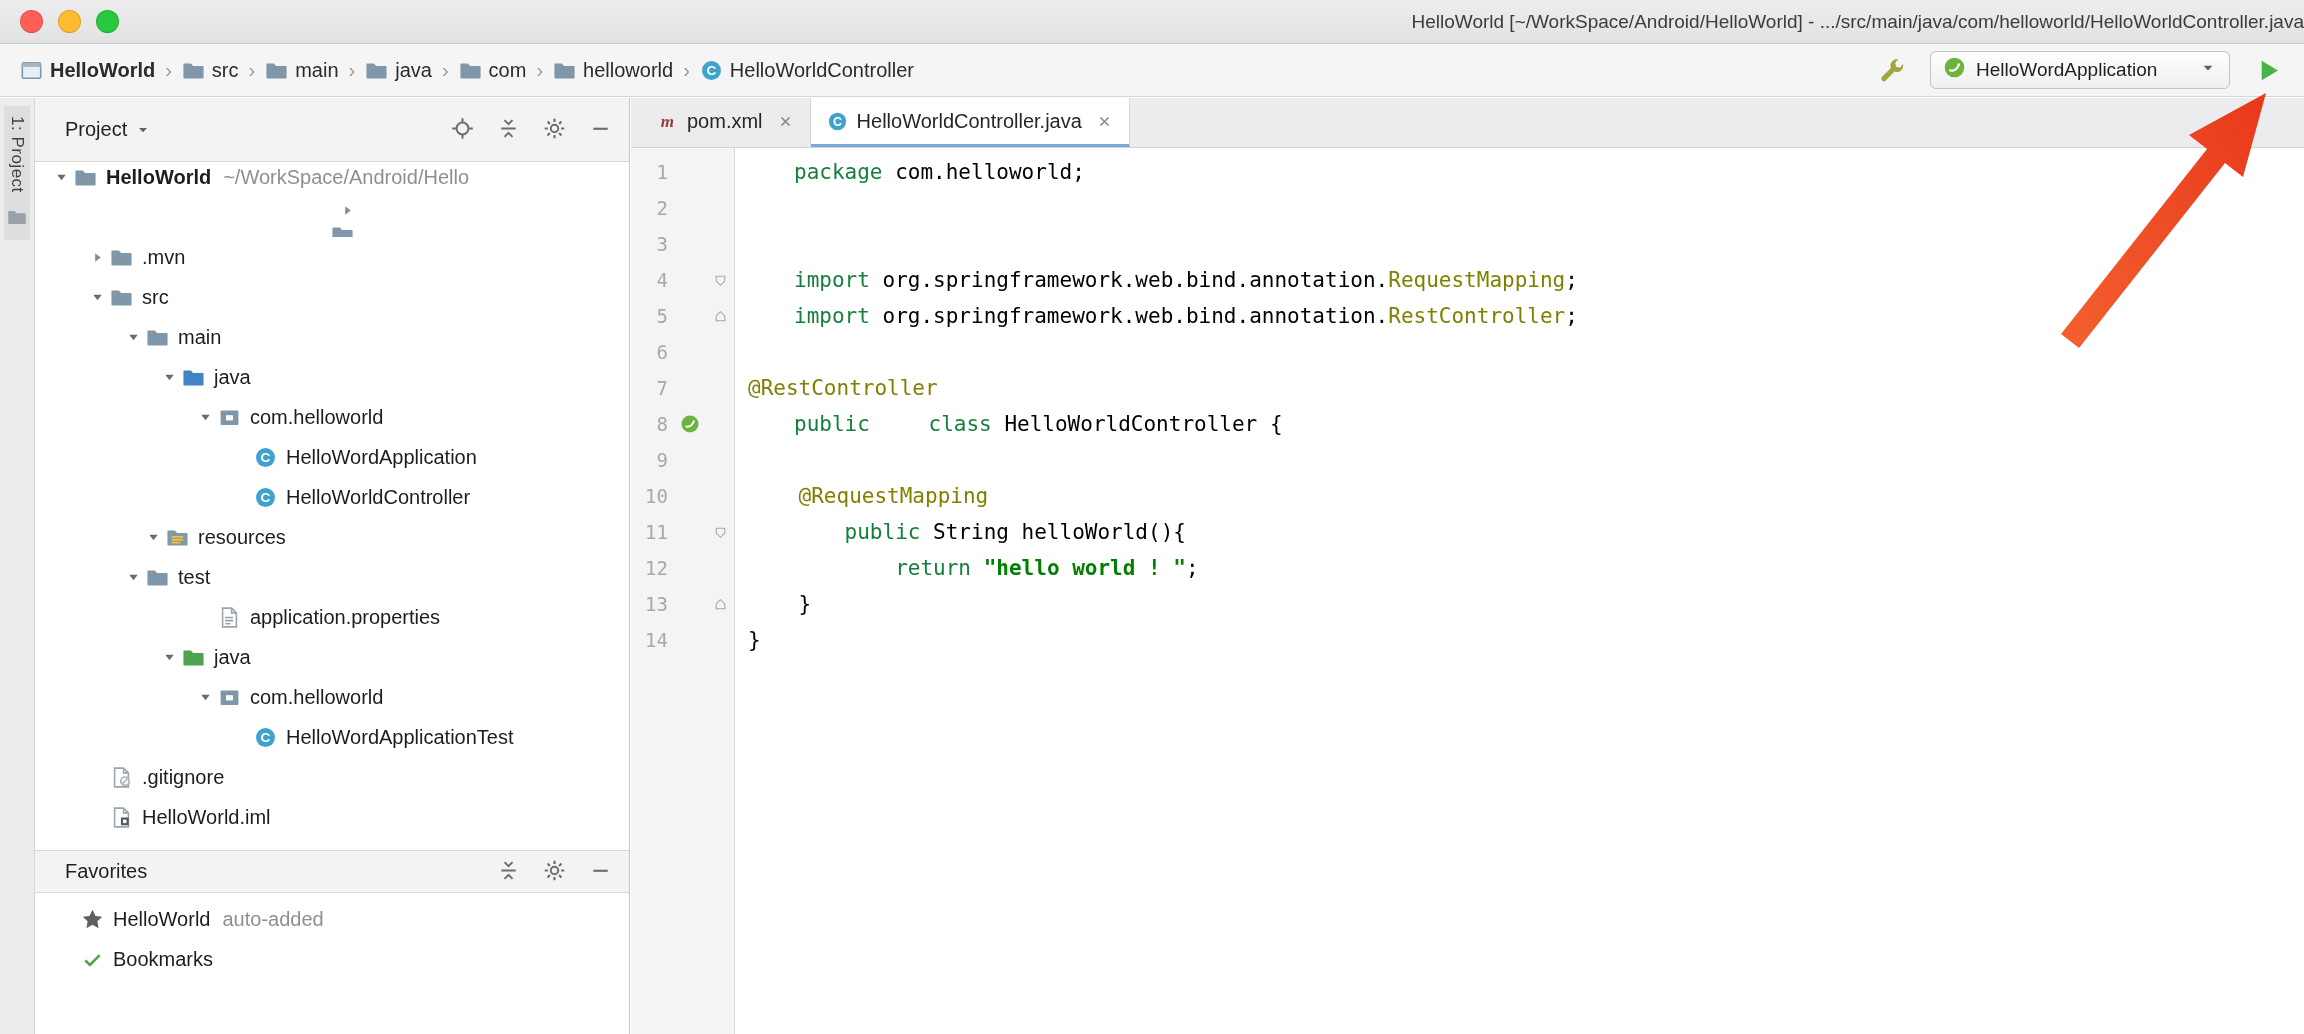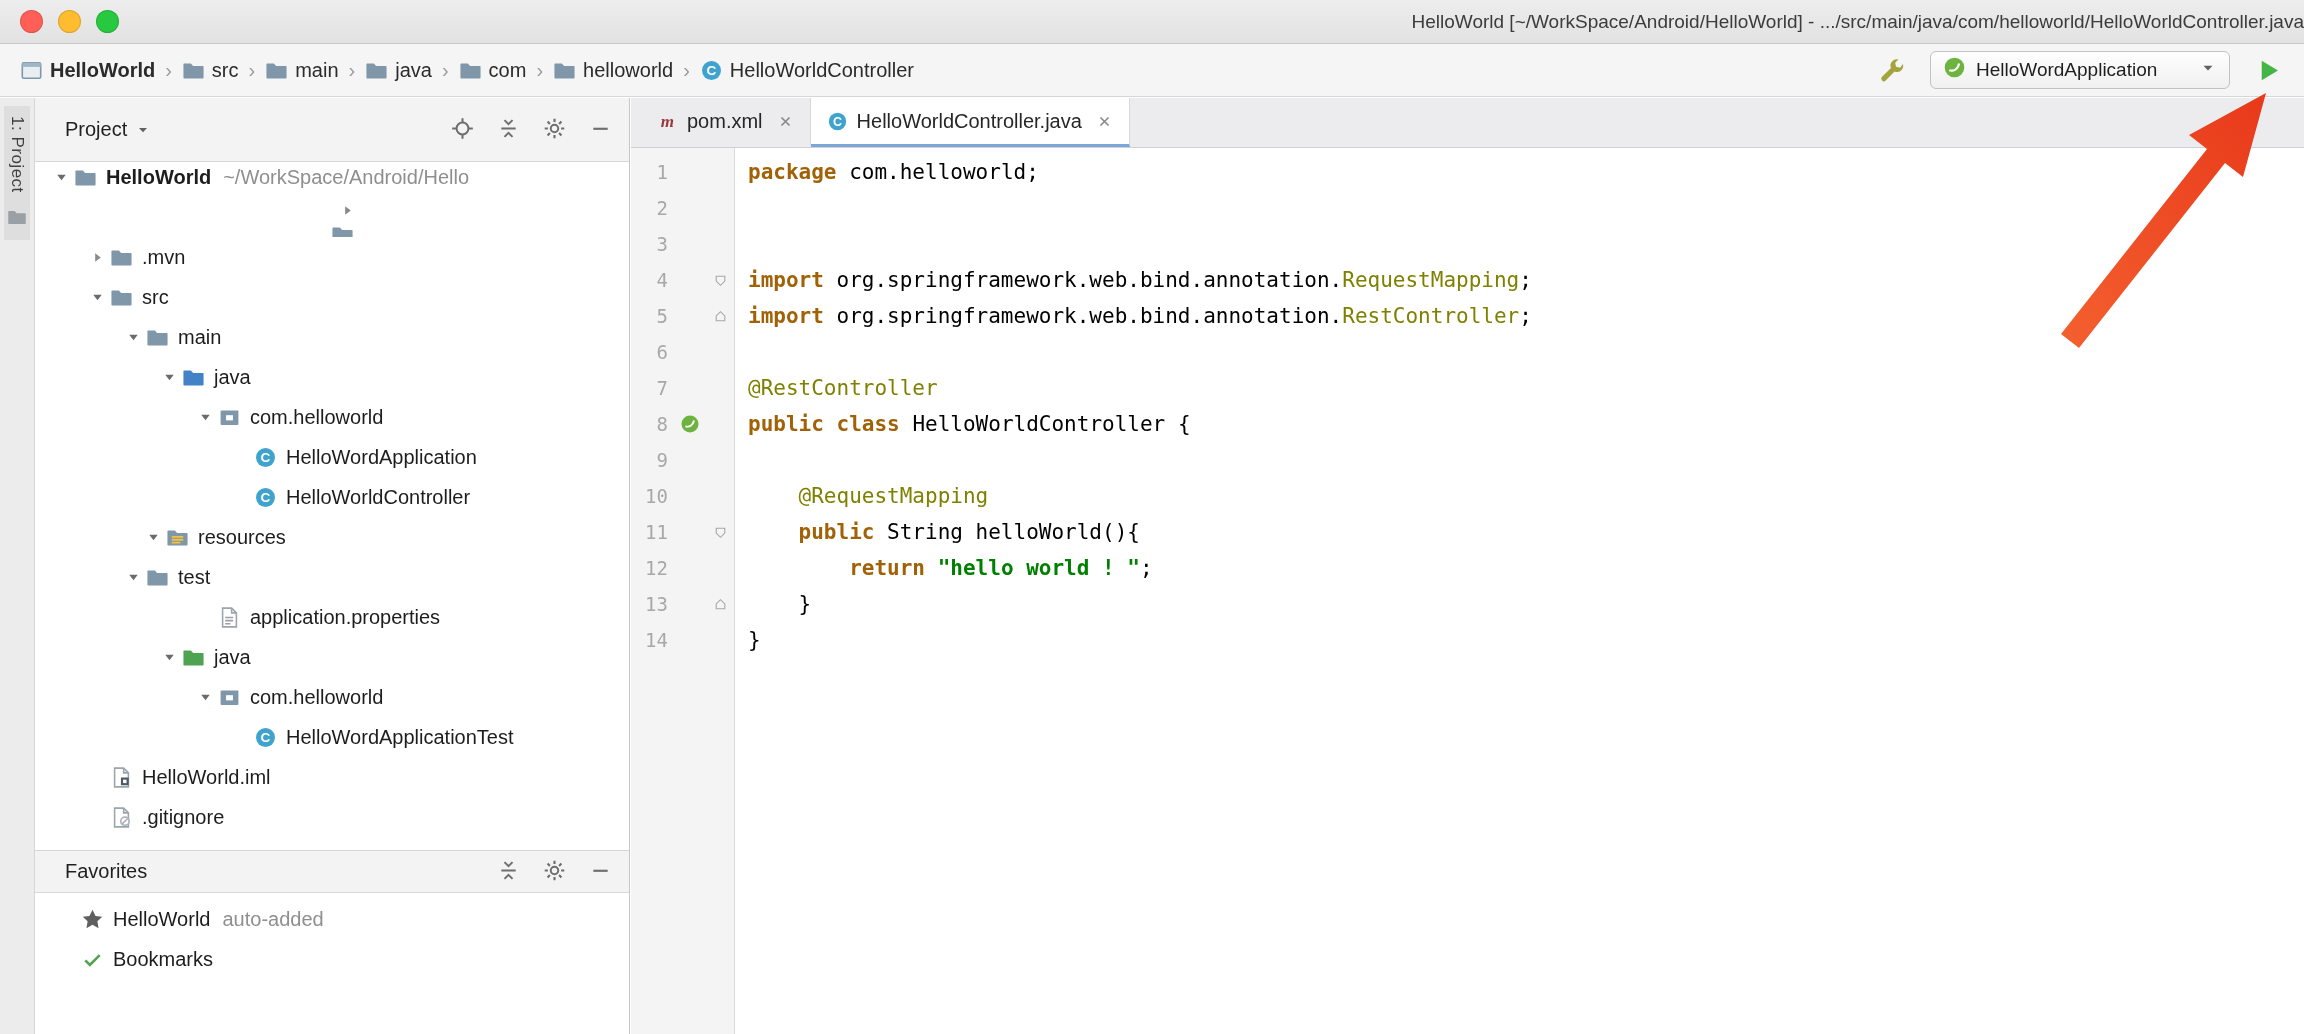--- a/index.html
+++ b/index.html
@@ -79,21 +79,21 @@
   .gutter-divider{position:absolute;left:103px;top:0;bottom:0;width:1px;background:#d9d9d9;}
   #code-lines{position:absolute;left:0;top:0;right:0;padding-top:6px;}
   .cline{display:flex;height:36px;font-family:"DejaVu Sans Mono","Liberation Mono",monospace;font-size:21px;}
   .ln{width:44px;text-align:right;padding-right:7px;color:#a8a8a8;font-size:19px;line-height:36px;flex:none;box-sizing:border-box;}
   .gslot{width:30px;display:flex;align-items:center;justify-content:center;flex:none;}
   .gslot .icon{width:20px;height:20px;}
   .fslot{width:30px;display:flex;align-items:center;justify-content:center;flex:none;}
   .fslot svg{width:15px;height:15px;}
   .codetxt{flex:1;padding-left:13px;line-height:36px;white-space:pre;}
   .codetxt.cur{background:#fcf8e3;}
-  .tok-k{color:#a16207;font-weight:bold;}
+  .tok-k{color:#15803d;font-weight:normal;margin-left:46px;}
   .tok-p{color:#000;}
   .tok-a{color:#808000;}
   .tok-s{color:#008000;font-weight:bold;}
   .caret{display:inline-block;width:2px;height:27px;background:#141414;vertical-align:-6px;}
   
   .arrow-overlay{position:absolute;left:0;top:0;width:2304px;height:1034px;pointer-events:none;z-index:99;}
 </style>
 </head>
 <body>
 
@@ -452,37 +452,37 @@
               </svg>
             </span>
             <span class="tlabel">HelloWordApplicationTest</span>
           </div>
           <div class="trow" style="padding-left: 49px;">
             <span class="arrow"></span>
             <span class="icon">
               <svg viewBox="0 0 16 16">
                 <path d="M3.2 1.5h6.3l3.3 3.3v9.7H3.2z" fill="#fff" stroke="#9AA5AD" stroke-width="1.1"></path>
                 <path d="M9.5 1.5v3.3h3.3" fill="none" stroke="#9AA5AD" stroke-width="1.1"></path>
+                <circle cx="10.4" cy="10.6" r="2.9" fill="#fff" stroke="#ADB4BA" stroke-width="1.2"></circle>
+                <path d="M8.5 12.5l3.8-3.8" stroke="#ADB4BA" stroke-width="1.2"></path>
+              </svg>
+            </span>
+            <span class="tlabel">.gitignore</span>
+          </div>
+          <div class="trow" style="padding-left: 49px;">
+            <span class="arrow"></span>
+            <span class="icon">
+              <svg viewBox="0 0 16 16">
+                <path d="M3.2 1.5h6.3l3.3 3.3v9.7H3.2z" fill="#fff" stroke="#9AA5AD" stroke-width="1.1"></path>
+                <path d="M9.5 1.5v3.3h3.3" fill="none" stroke="#9AA5AD" stroke-width="1.1"></path>
                 <rect x="7.6" y="8" width="5.4" height="5.4" fill="#4D5A66"></rect>
                 <rect x="9.1" y="9.5" width="2.4" height="2.4" fill="#fff"></rect>
               </svg>
             </span>
             <span class="tlabel">HelloWorld.iml</span>
-          </div>
-          <div class="trow" style="padding-left: 49px;">
-            <span class="arrow"></span>
-            <span class="icon">
-              <svg viewBox="0 0 16 16">
-                <path d="M3.2 1.5h6.3l3.3 3.3v9.7H3.2z" fill="#fff" stroke="#9AA5AD" stroke-width="1.1"></path>
-                <path d="M9.5 1.5v3.3h3.3" fill="none" stroke="#9AA5AD" stroke-width="1.1"></path>
-                <circle cx="10.4" cy="10.6" r="2.9" fill="#fff" stroke="#ADB4BA" stroke-width="1.2"></circle>
-                <path d="M8.5 12.5l3.8-3.8" stroke="#ADB4BA" stroke-width="1.2"></path>
-              </svg>
-            </span>
-            <span class="tlabel">.gitignore</span>
           </div>
         </div>
       <div class="pane-header" id="fav-header">
         <span class="pane-title">Favorites</span>
         <span class="spacer"></span>
         <span id="fav-header-icons"><span class="hbtn">
               <span class="icon">
                 <svg viewBox="0 0 16 16">
                   <path d="M3 8h10" stroke="#6E6E6E" stroke-width="1.4"></path>
                   <path d="M5.2 2.2L8 5l2.8-2.8M5.2 13.8L8 11l2.8 2.8" stroke="#6E6E6E" stroke-width="1.4" fill="none"></path>

